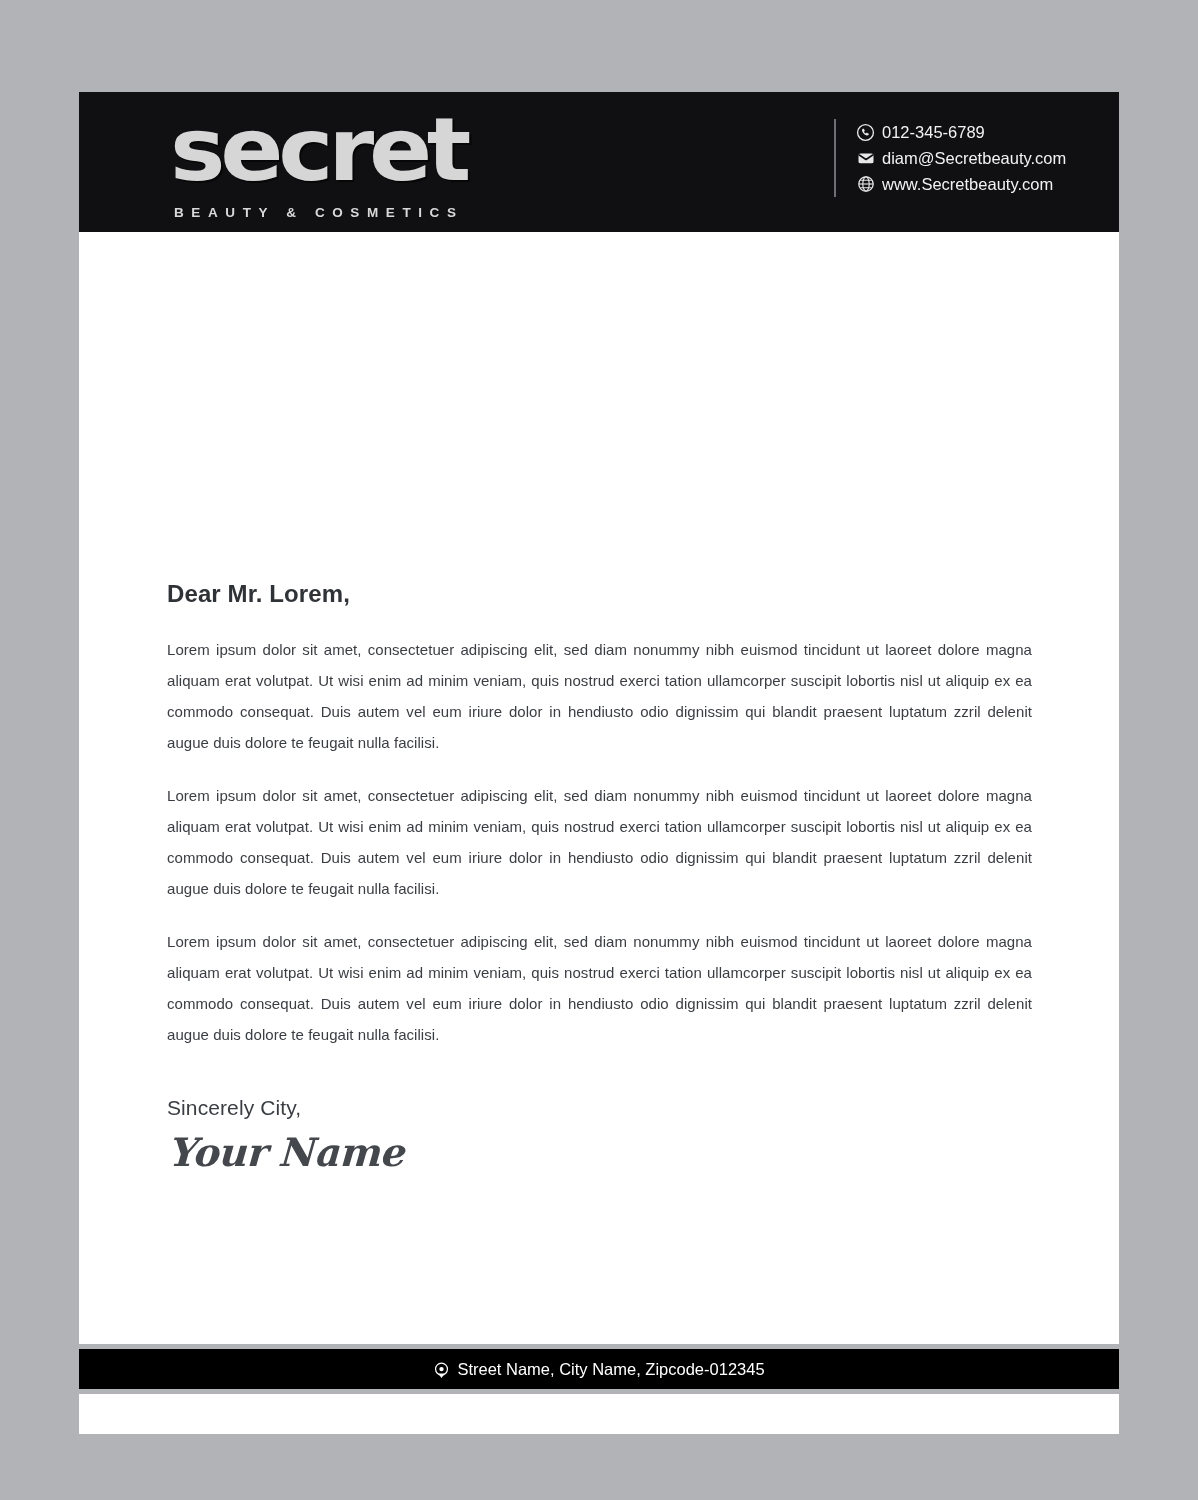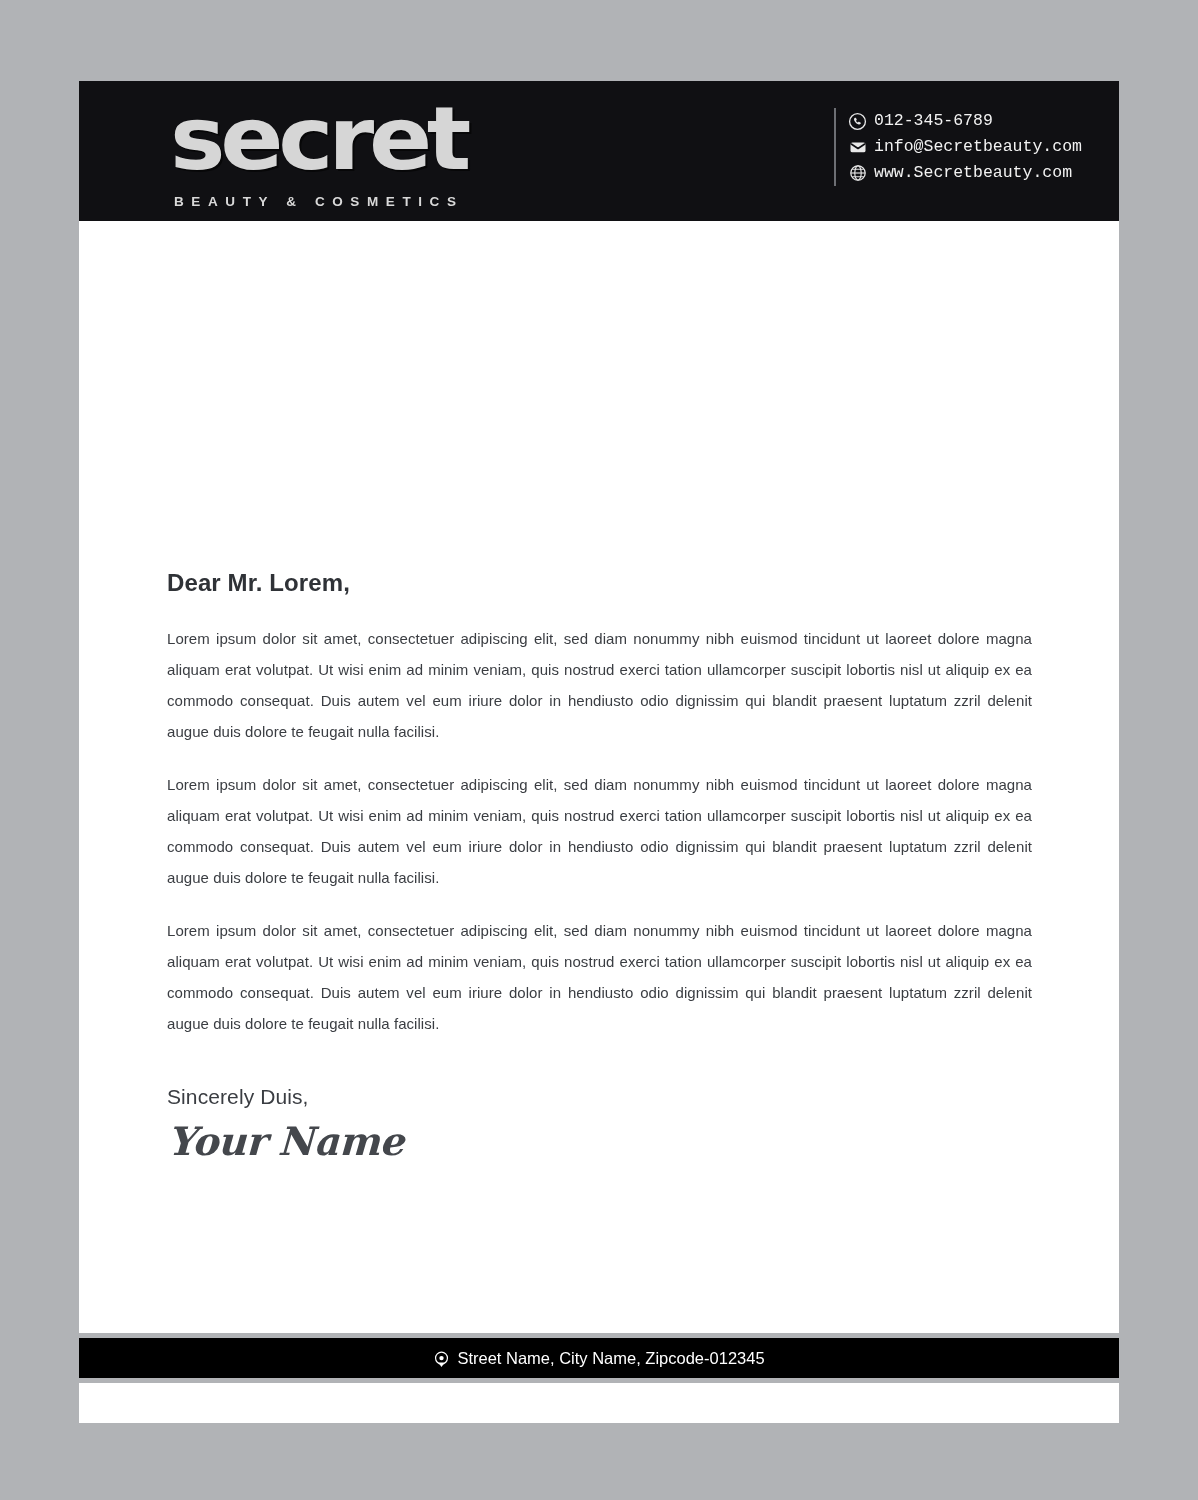--- a/index.html
+++ b/index.html
@@ -11,21 +11,21 @@
     width: 1198px;
     height: 1500px;
     background: #b1b3b6;
     font-family: "Liberation Sans", sans-serif;
     overflow: hidden;
   }
 
   .page-wrap {
     position: absolute;
     left: 79px;
-    top: 81px;
+    top: 92px;
     width: 1040px;
     height: 1342px;
   }
 
   
   .header-bar {
     position: absolute;
     left: 0;
     top: 0;
     width: 1040px;
@@ -61,25 +61,24 @@
     letter-spacing: 7.6px;
     color: #d9d9d9;
     margin: 11px 0 0 4px;
     white-space: nowrap;
   }
 
   .contact-block {
     position: absolute;
     left: 755px;
     top: 27px;
-    padding-left: 12px;
+    padding-left: 20px;
     border-left: 2px solid #6d6f74;
     height: 78px;
     box-sizing: border-box;
-    font-family: Liberation Mono, monospace;
   }
 
   .contact-row {
     display: flex;
     align-items: center;
     height: 26px;
     color: #f2f2f2;
     font-size: 16.5px;
     white-space: nowrap;
   }
@@ -235,21 +234,21 @@
         <span class="contact-text">012-345-6789</span>
       </div>
 
       <div class="contact-row">
         <span class="contact-icon">
           <svg viewBox="0 0 24 24" width="18" height="18">
             <rect x="2" y="6" width="20" height="13" rx="2.5" fill="#e8e8e8"></rect>
             <path d="M3 8l9 6 9-6" fill="none" stroke="#101013" stroke-width="2.2" stroke-linecap="round" stroke-linejoin="round"></path>
           </svg>
         </span>
-        <span class="contact-text">info@Secretbeauty.com</span>
+        <span class="contact-text">diam@Secretbeauty.com</span>
       </div>
 
       <div class="contact-row">
         <span class="contact-icon">
           <svg viewBox="0 0 24 24" width="18" height="18">
             <circle cx="12" cy="12" r="9.6" fill="none" stroke="#e8e8e8" stroke-width="1.7"></circle>
             <ellipse cx="12" cy="12" rx="4.3" ry="9.6" fill="none" stroke="#e8e8e8" stroke-width="1.5"></ellipse>
             <line x1="2.6" y1="12" x2="21.4" y2="12" stroke="#e8e8e8" stroke-width="1.5"></line>
             <line x1="4.2" y1="7" x2="19.8" y2="7" stroke="#e8e8e8" stroke-width="1.3"></line>
             <line x1="4.2" y1="17" x2="19.8" y2="17" stroke="#e8e8e8" stroke-width="1.3"></line>
@@ -265,21 +264,21 @@
     <div class="letter">
 
       <div class="salutation">Dear Mr. Lorem,</div>
 
       <p class="body-paragraph">Lorem ipsum dolor sit amet, consectetuer adipiscing elit, sed diam nonummy nibh euismod tincidunt ut laoreet dolore magna aliquam erat volutpat. Ut wisi enim ad minim veniam, quis nostrud exerci tation ullamcorper suscipit lobortis nisl ut aliquip ex ea commodo consequat. Duis autem vel eum iriure dolor in hendiusto odio dignissim qui blandit praesent luptatum zzril delenit augue duis dolore te feugait nulla facilisi.</p>
 
       <p class="body-paragraph">Lorem ipsum dolor sit amet, consectetuer adipiscing elit, sed diam nonummy nibh euismod tincidunt ut laoreet dolore magna aliquam erat volutpat. Ut wisi enim ad minim veniam, quis nostrud exerci tation ullamcorper suscipit lobortis nisl ut aliquip ex ea commodo consequat. Duis autem vel eum iriure dolor in hendiusto odio dignissim qui blandit praesent luptatum zzril delenit augue duis dolore te feugait nulla facilisi.</p>
 
       <p class="body-paragraph">Lorem ipsum dolor sit amet, consectetuer adipiscing elit, sed diam nonummy nibh euismod tincidunt ut laoreet dolore magna aliquam erat volutpat. Ut wisi enim ad minim veniam, quis nostrud exerci tation ullamcorper suscipit lobortis nisl ut aliquip ex ea commodo consequat. Duis autem vel eum iriure dolor in hendiusto odio dignissim qui blandit praesent luptatum zzril delenit augue duis dolore te feugait nulla facilisi.</p>
 
-      <div class="closing">Sincerely Duis,</div>
+      <div class="closing">Sincerely City,</div>
 
       <div class="signature">Your Name</div>
 
     </div>
   </div>
 
   <div class="footer-gap-top"></div>
 
   <div class="footer-bar">
     <div class="footer-inner">

